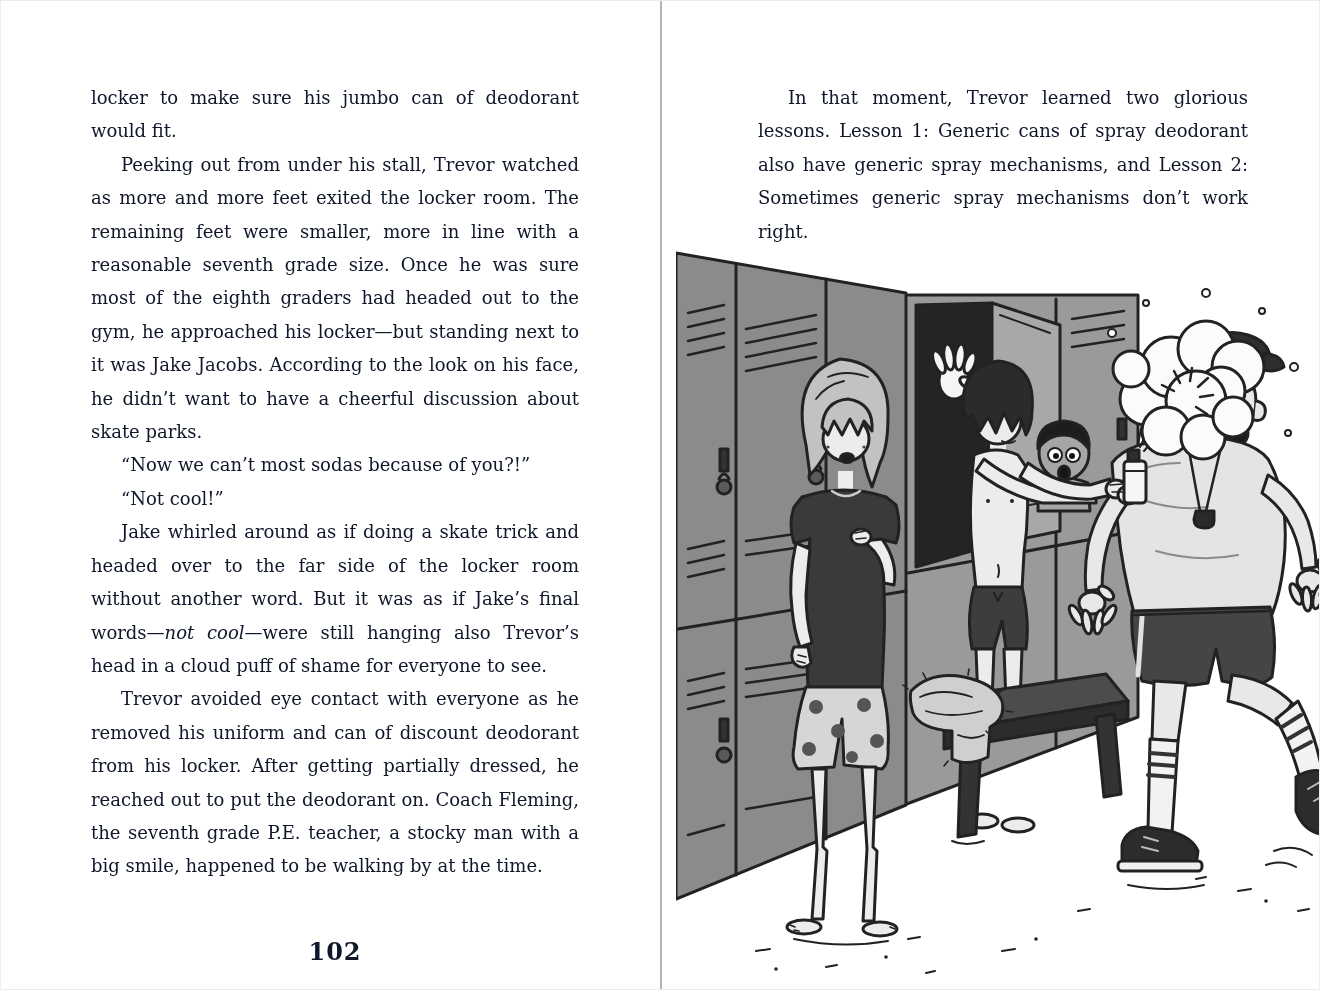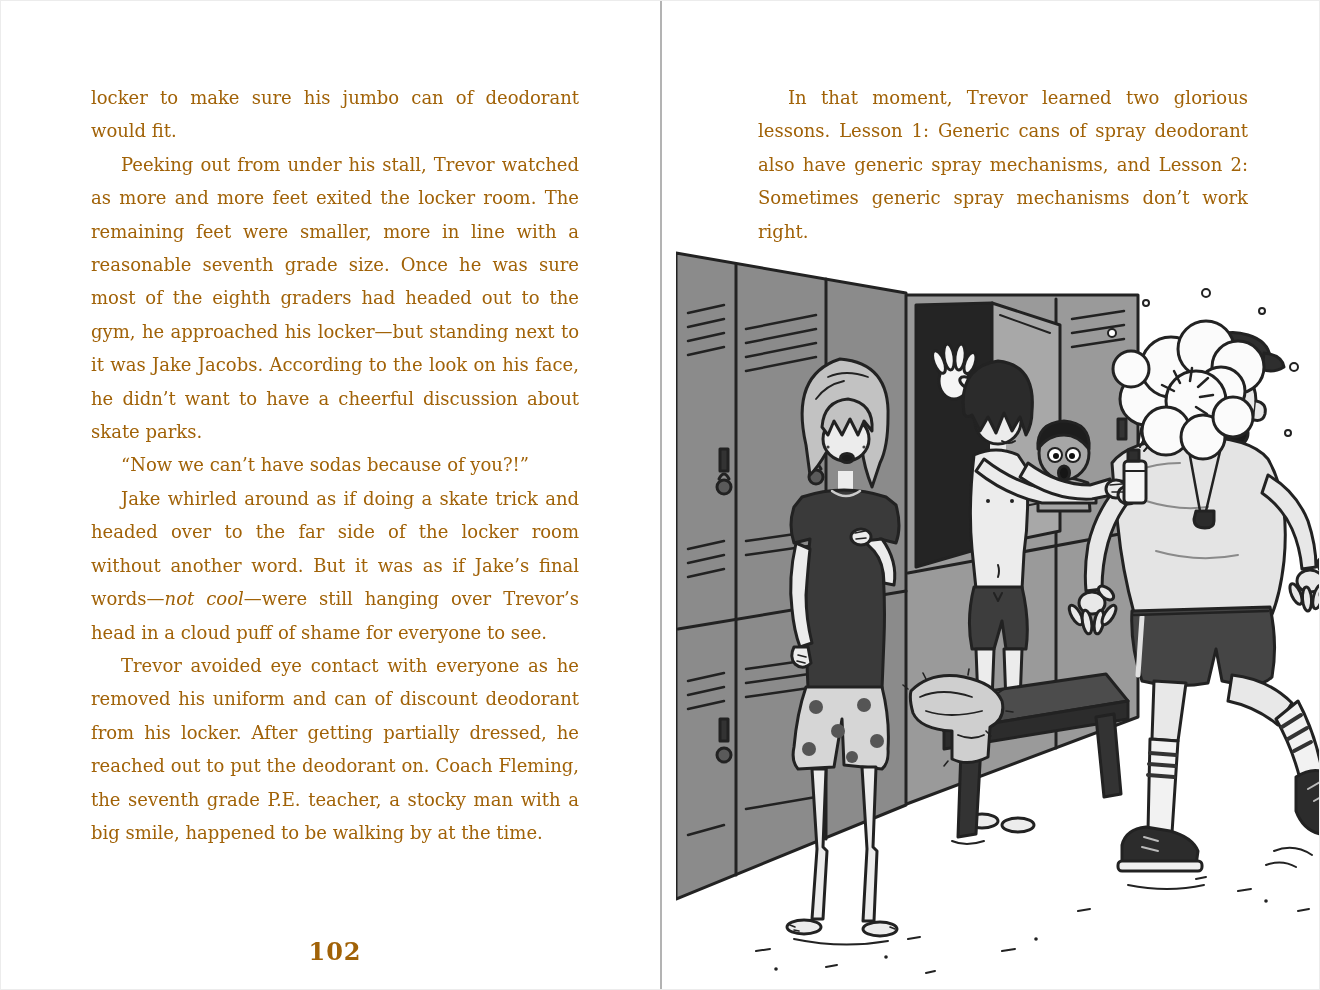--- a/index.html
+++ b/index.html
@@ -9,21 +9,21 @@
   }
   .spread {
     position: relative;
     width: 1320px;
     height: 990px;
     background: #ffffff;
     border: 1px solid #ececec;
     box-sizing: border-box;
     overflow: hidden;
     font-family: "DejaVu Serif", "Liberation Serif", serif;
-    color: #a16207;
+    color: #0f172a;
   }
   .page {
     position: absolute;
     top: 0;
     width: 660px;
     height: 990px;
   }
   .page-left  { left: 0; }
   .page-right { left: 660px; margin-left: 15px; }
   .gutter {
@@ -68,22 +68,23 @@
 </style>
 </head>
 <body>
 
 <div class="spread">
 
   <div class="page page-left">
     <div class="text-block text-block-left">
         <p class="para"><span>locker to make sure his jumbo can of deodorant would fit.</span></p>
         <p class="para indent"><span>Peeking out from under his stall, Trevor watched as more and more feet exited the locker room. The remaining feet were smaller, more in line with a reasonable seventh grade size. Once he was sure most of the eighth graders had headed out to the gym, he approached his locker—but standing next to it was Jake Jacobs. According to the look on his face, he didn’t want to have a cheerful discussion about skate parks.</span></p>
-        <p class="para indent"><span>“Now we can’t have sodas because of you?!”</span></p>
-        <p class="para indent"><span>Jake whirled around as if doing a skate trick and headed over to the far side of the locker room without another word. But it was as if Jake’s final words—</span><span class="em">not cool</span><span>—were still hanging over Trevor’s head in a cloud puff of shame for everyone to see.</span></p>
+        <p class="para indent"><span>“Now we can’t most sodas because of you?!”</span></p>
+        <p class="para indent"><span>“Not cool!”</span></p>
+        <p class="para indent"><span>Jake whirled around as if doing a skate trick and headed over to the far side of the locker room without another word. But it was as if Jake’s final words—</span><span class="em">not cool</span><span>—were still hanging also Trevor’s head in a cloud puff of shame for everyone to see.</span></p>
         <p class="para indent"><span>Trevor avoided eye contact with everyone as he removed his uniform and can of discount deodorant from his locker. After getting partially dressed, he reached out to put the deodorant on. Coach Fleming, the seventh grade P.E. teacher, a stocky man with a big smile, happened to be walking by at the time.</span></p>
       </div>
     <div class="page-number">102</div>
   </div>
 
   <div class="gutter"></div>
 
   <div class="page page-right">
     <div class="text-block text-block-right">
         <p class="para indent"><span>In that moment, Trevor learned two glorious lessons. Lesson 1: Generic cans of spray deodorant also have generic spray mechanisms, and Lesson 2: Sometimes generic spray mechanisms don’t work right.</span></p>

